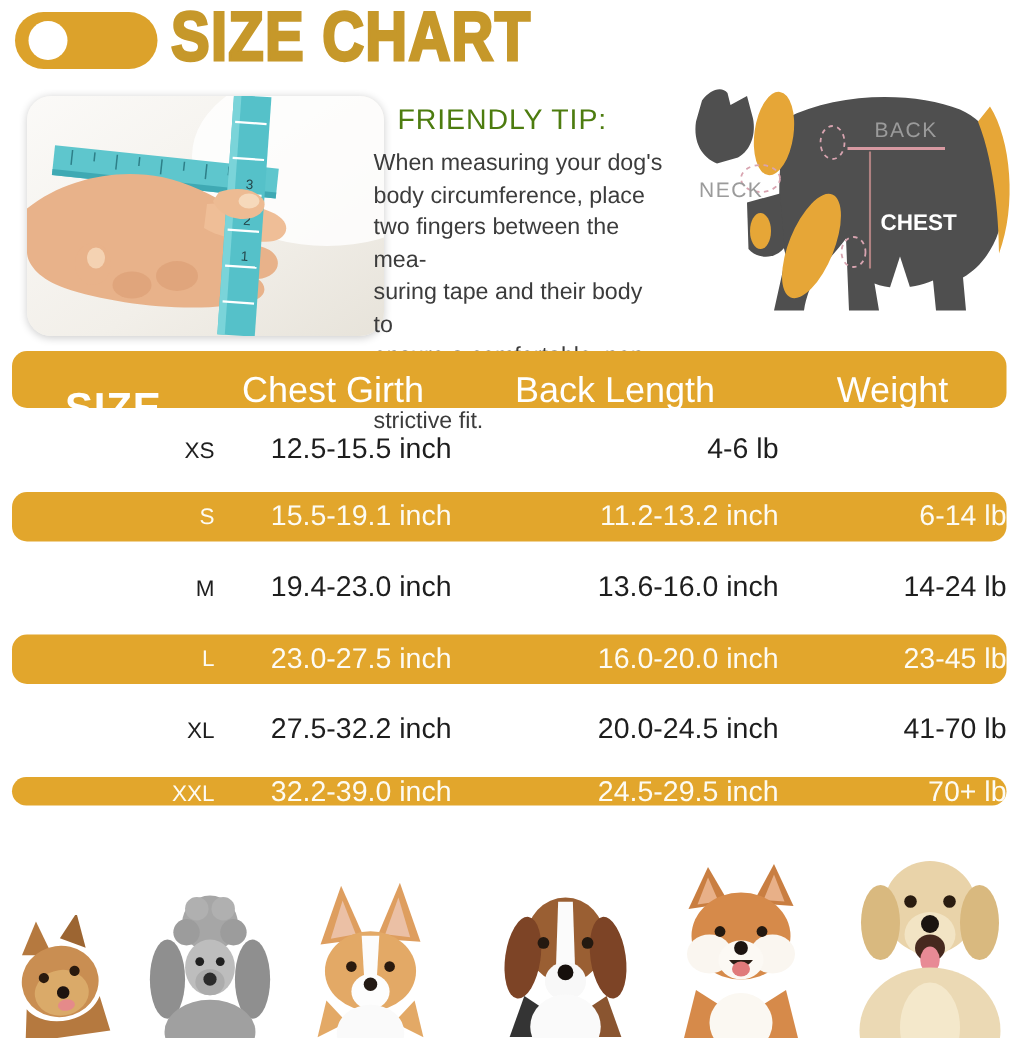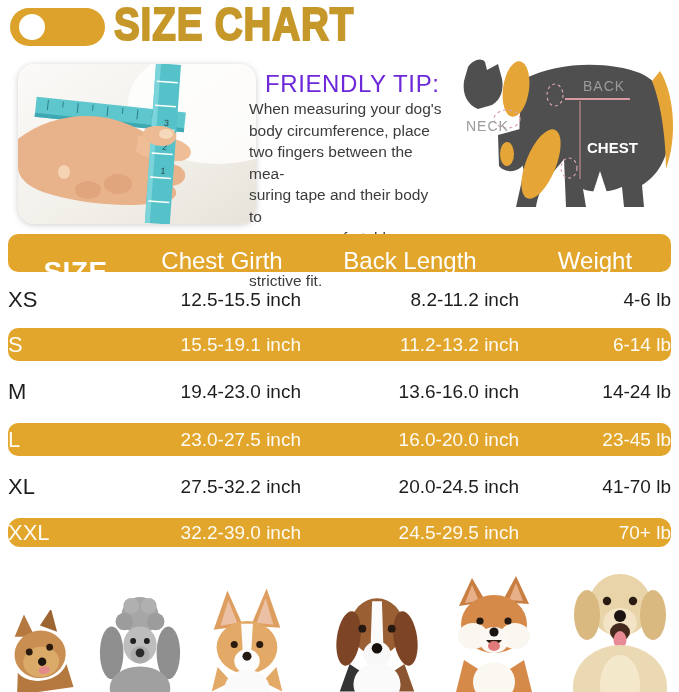--- a/index.html
+++ b/index.html
@@ -13,42 +13,42 @@
   .toggle-knob { position:absolute; left:9px; top:6px; width:26px; height:26px;
     background:#ffffff; border-radius:50%; }
   .page-title { position:absolute; left:114px; top:-3px; font-size:46px; font-weight:900;
     color:#C6982A; -webkit-text-stroke:2px #C6982A; letter-spacing:1px; white-space:nowrap;
     transform:scaleX(0.84); transform-origin:left top; }
   
   .photo { position:absolute; left:18px; top:64px; width:238px; height:160px;
     border-radius:16px; overflow:hidden; box-shadow:0 1px 6px rgba(0,0,0,.20);
     background:#f7f5f2; }
   
-  .tip-heading { position:absolute; left:265px; top:70px; font-size:24px;
-    color:#6d28d9; letter-spacing:.6px; }
+  .tip-heading { position:absolute; left:265px; top:70px; font-size:19px;
+    color:#4d7c0f; letter-spacing:.6px; }
   .tip-body { position:absolute; left:249px; top:98px; width:195px; font-size:15.5px;
     line-height:21.5px; color:#3C3C3C; white-space:pre-line; }
   
   .diagram { position:absolute; left:440px; top:55px; width:239px; height:175px; }
   
   .t-row { position:absolute; left:8px; width:663px; display:grid;
     grid-template-columns:135px 158px 218px 152px; align-items:center; }
   .t-head { top:234px; height:38px; background:#E2A62C; border-radius:10px; color:#fff; }
   .t-head .hc { text-align:center; font-size:24px; }
   .t-head .hc1 { font-weight:700; font-size:28px; letter-spacing:.5px;margin-top:22px; }
   .row-gold { background:#E2A62C; border-radius:10px; color:#FDFBF3; }
   .row-white { color:#1E1E1E; }
   .cell { text-align:right; font-size:19px; }
-  .cell-size { text-align:left; font-size:22px; }
+  .cell-size { text-align:right; font-size:15px; }
   #row-xs  { top:272px; height:56px; }
   #row-s   { top:328px; height:33px; }
   #row-m   { top:361px; height:62px; }
   #row-l   { top:423px; height:33px; }
   #row-xl  { top:456px; height:62px; }
-  #row-xxl { top:518px; height:29px;border-radius:12px; }
+  #row-xxl { top:518px; height:19px;border-radius:12px; }
   
   .dog { position:absolute; }
   #dog-yorkie { left:2px;   top:610px; width:76px;  height:82px; }
   #dog-poodle { left:96px;  top:594px; width:88px;  height:98px; }
   #dog-corgi  { left:198px; top:588px; width:98px;  height:104px; }
   #dog-beagle { left:328px; top:581px; width:98px;  height:111px; }
   #dog-shiba  { left:444px; top:574px; width:100px; height:118px; }
   #dog-golden { left:560px; top:561px; width:119px; height:131px; }
 </style>
 </head>
@@ -158,21 +158,20 @@
   <div class="t-row t-head">
     <div class="hc hc1">SIZE</div>
     <div class="hc">Chest Girth</div>
     <div class="hc">Back Length</div>
     <div class="hc">Weight</div>
   </div>
 
   <div id="row-xs" class="t-row row-white">
     <div class="cell-size">XS</div>
     <div class="cell">12.5-15.5 inch</div>
-    <div class="cell">8.2-11.2 inch</div>
     <div class="cell">4-6 lb</div>
   </div>
   <div id="row-s" class="t-row row-gold">
     <div class="cell-size">S</div>
     <div class="cell">15.5-19.1 inch</div>
     <div class="cell">11.2-13.2 inch</div>
     <div class="cell">6-14 lb</div>
   </div>
   <div id="row-m" class="t-row row-white">
     <div class="cell-size">M</div>

